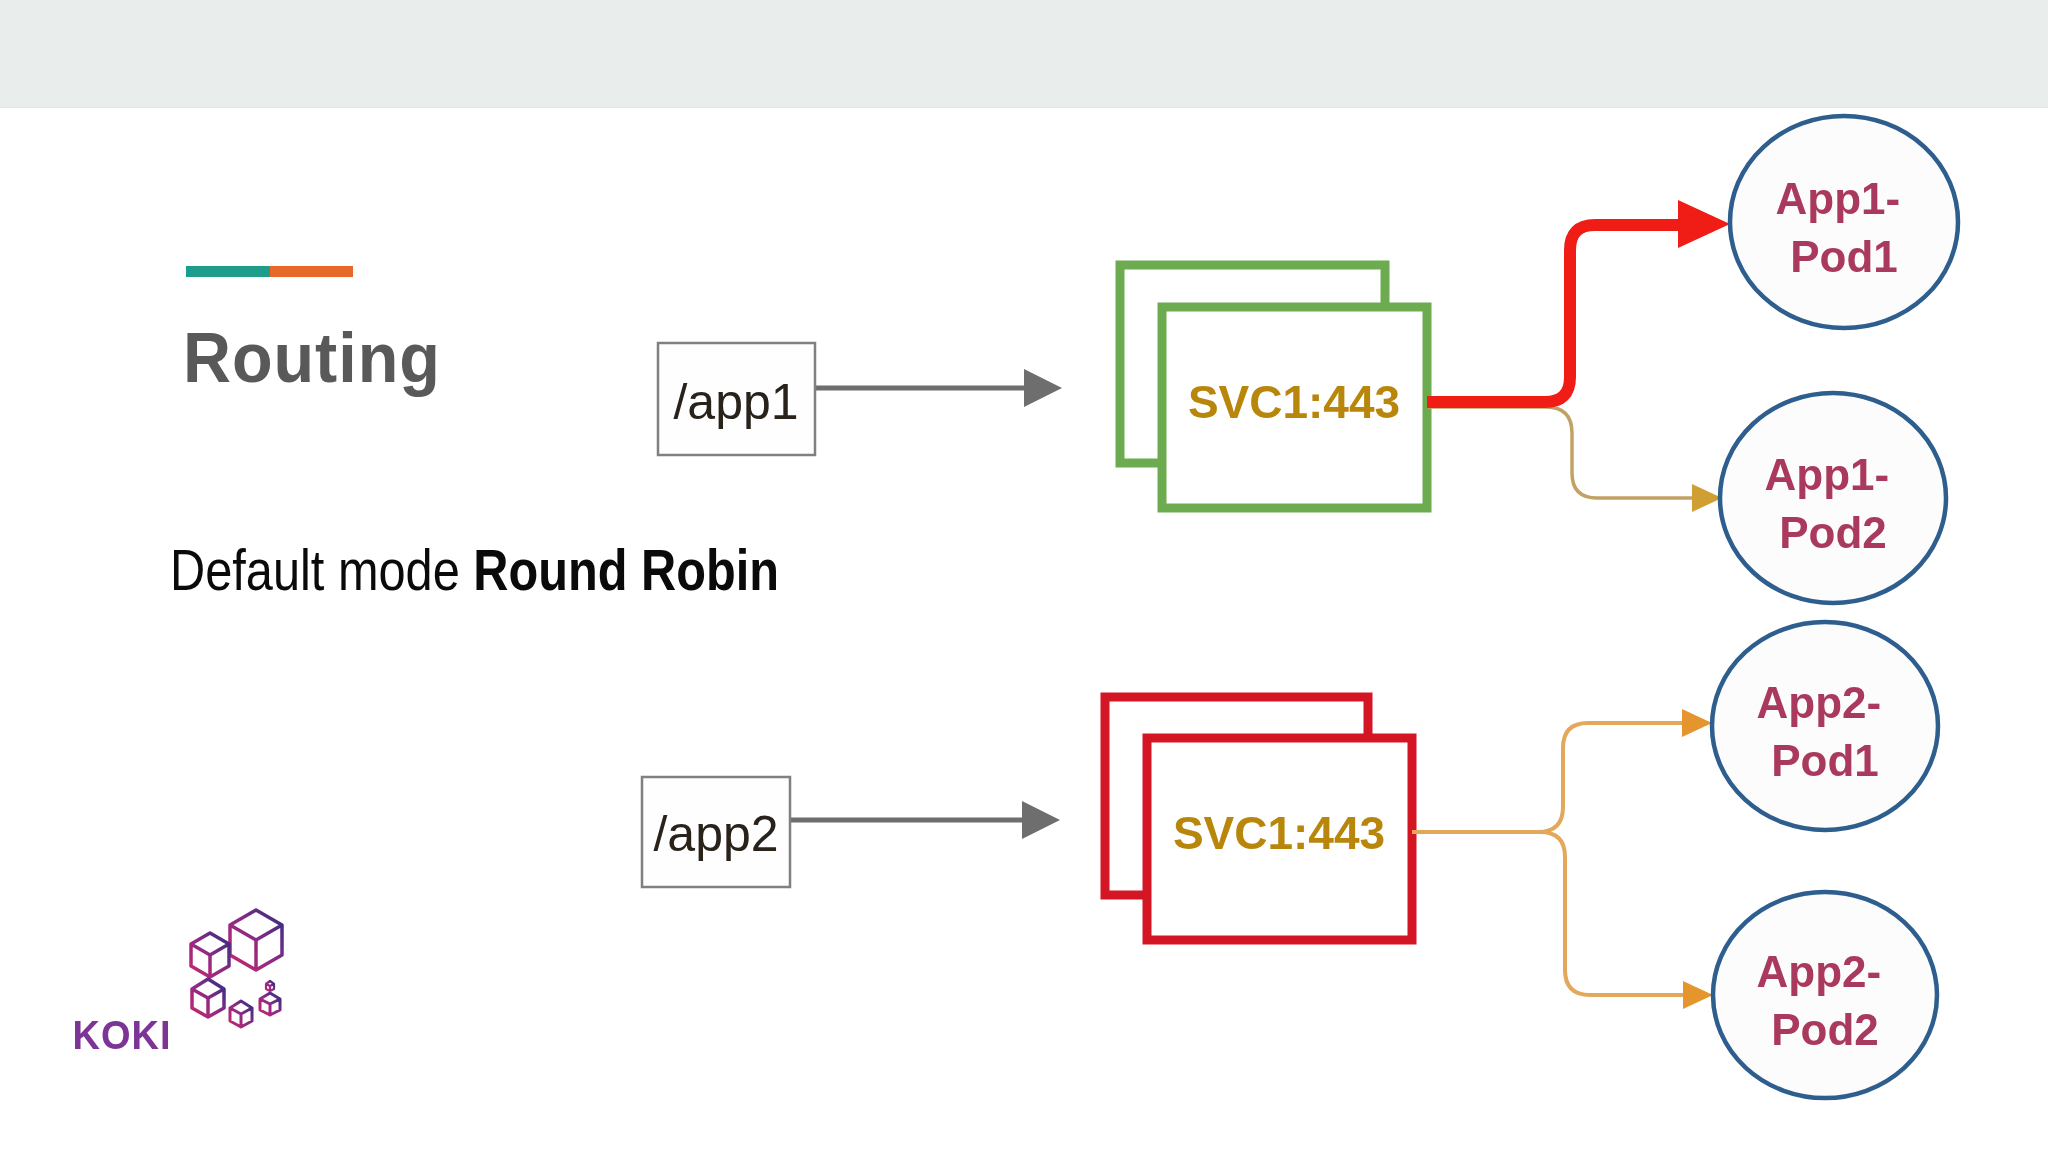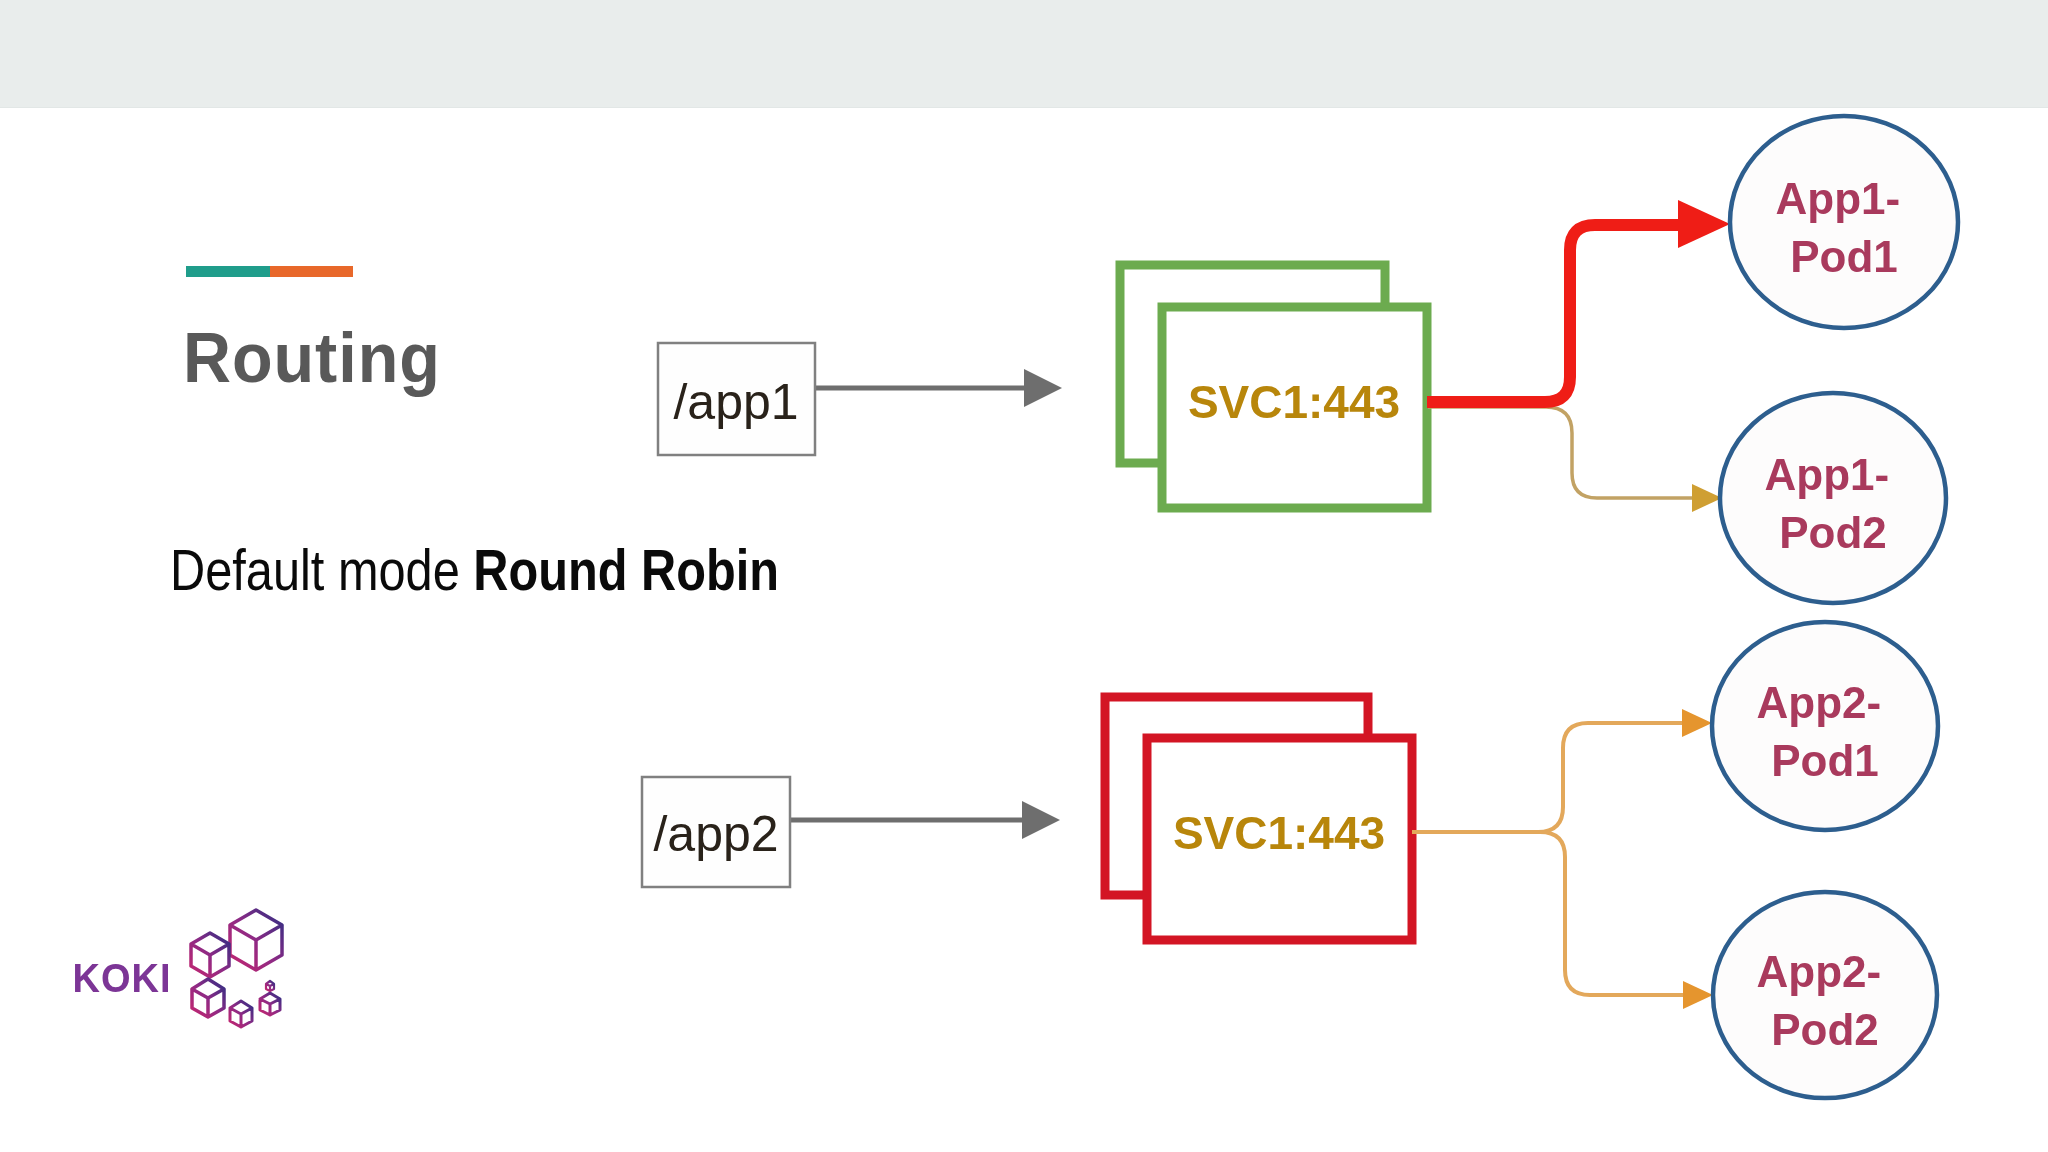--- a/index.html
+++ b/index.html
@@ -16,21 +16,21 @@
     font-size:70px;font-weight:700;color:#595959;letter-spacing:1px;
     transform:scaleX(0.95);transform-origin:left top;white-space:nowrap;
   }
   .subtitle{
     position:absolute;left:170px;top:536px;
     font-size:58px;color:#0a0a0a;white-space:nowrap;
     transform:scaleX(0.84);transform-origin:left top;
   }
   .subtitle b{font-weight:700;}
   .diagram-svg{position:absolute;left:0;top:0;}
-  .logo{position:absolute;left:70px;top:898px;display:flex;align-items:center;}
+  .logo{position:absolute;left:70px;top:898px;display:flex;align-items:flex-end;}
   .logo-text{
     font-size:40px;font-weight:700;color:#7c3596;letter-spacing:1px;
     margin-right:4px;transform:scaleX(0.95);
   }
 </style>
 </head>
 <body>
 
 <div class="header-band"></div>
 

